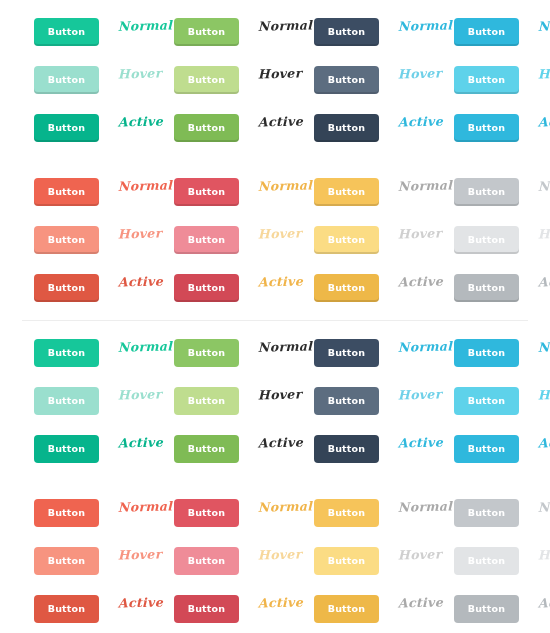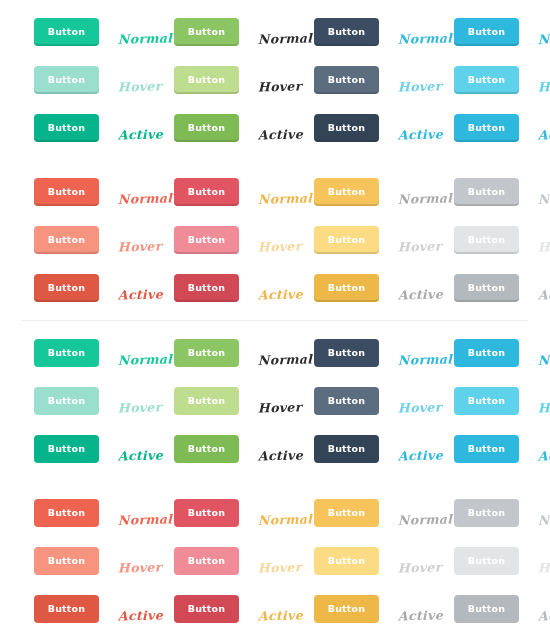--- a/index.html
+++ b/index.html
@@ -39,21 +39,21 @@
   .row {
     display: flex;
     align-items: center;
     height: 48px;
     padding-left: 34px;
     box-sizing: border-box;
   }
 
   .cell {
     display: flex;
-    align-items: flex-end;
+    align-items: flex-start;
     width: 140px;
     flex: 0 0 140px;
   }
 
   .btn {
     width: 65px;
     height: 28px;
     border: none;
     border-radius: 4px;
     color: #ffffff;

